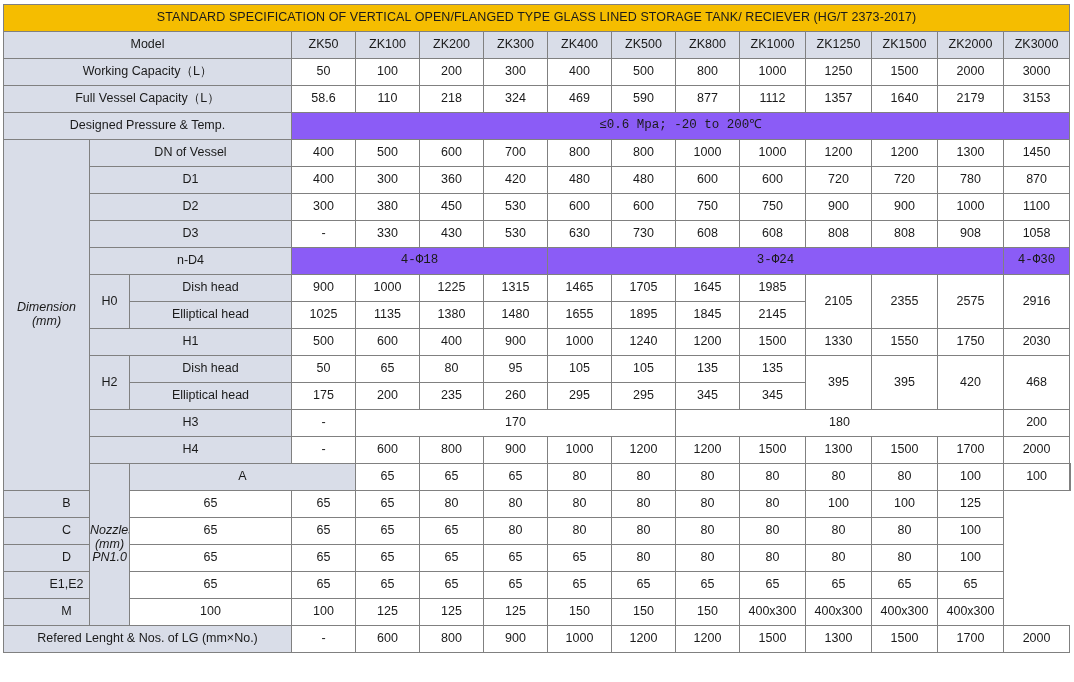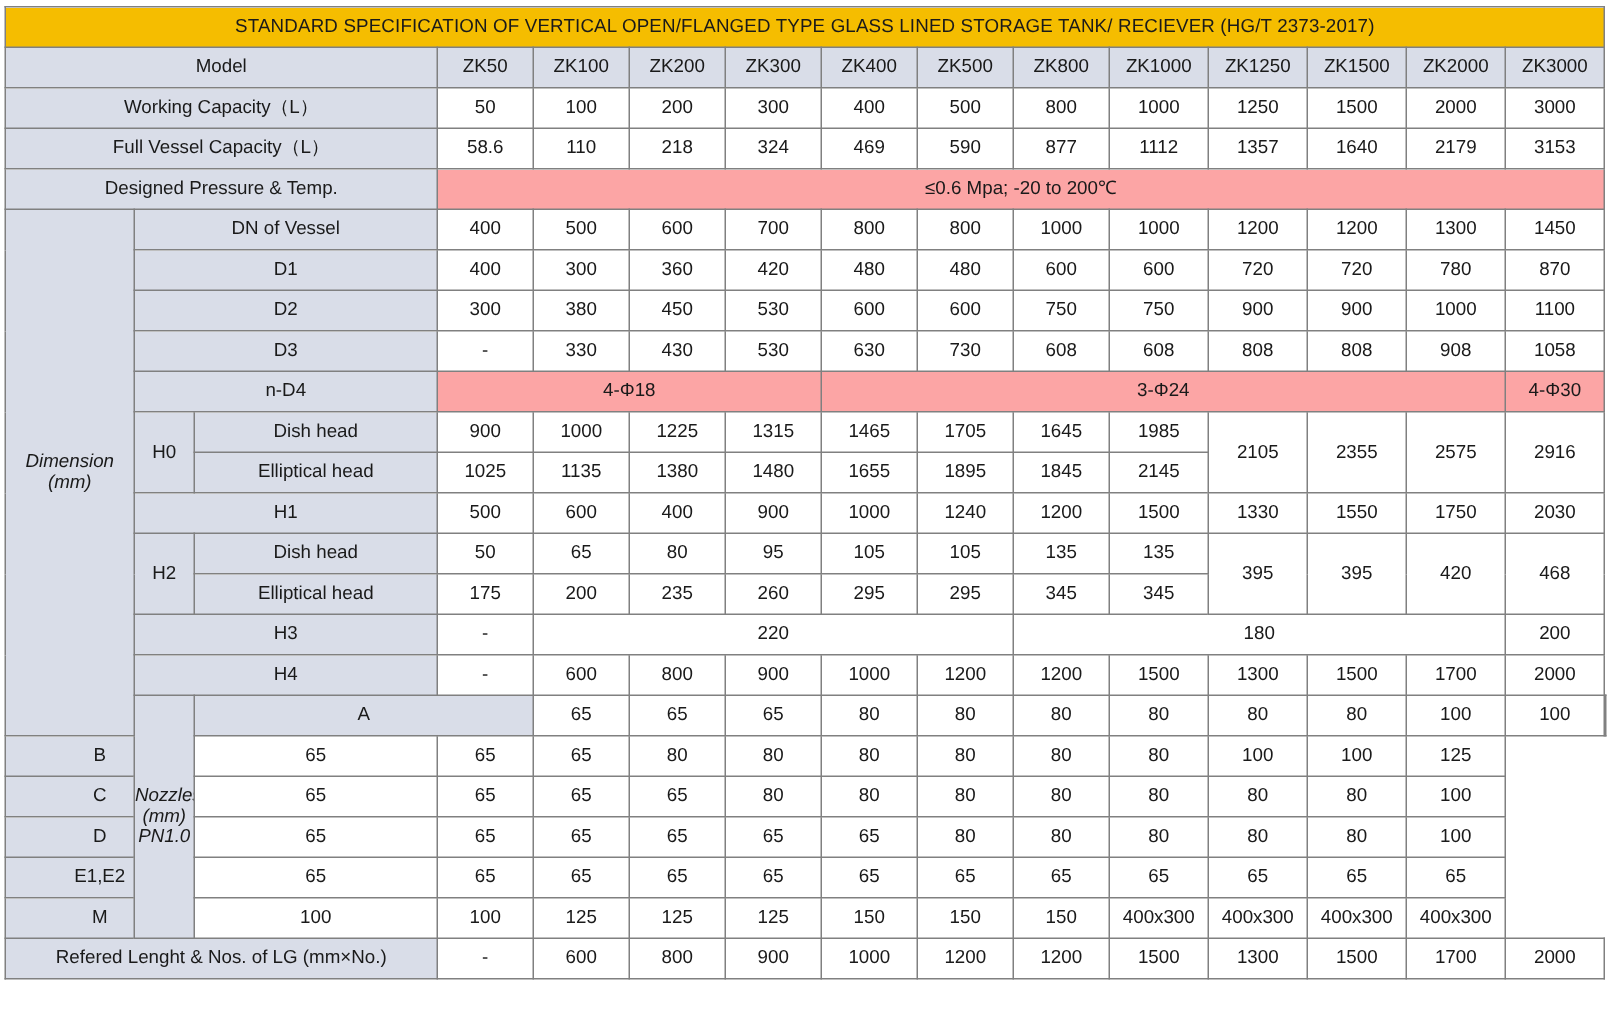--- a/index.html
+++ b/index.html
@@ -55,21 +55,22 @@
   }
   .vlabel {
     background: #d9dde8;
     font-weight: normal;
     font-style: italic;
   }
   .data {
     background: #ffffff;
   }
   .wide {
-    background: #fca5a5;
+    background: #8b5cf6;
+    font-family: Liberation Mono, monospace;
   }
   .small {
     font-size: 11.5px;
   }
 </style>
 </head>
 <body>
 
 <div id="sheet">
   <table class="spec">
@@ -294,21 +295,21 @@
         <td class="data">260</td>
         <td class="data">295</td>
         <td class="data">295</td>
         <td class="data">345</td>
         <td class="data">345</td>
       </tr>
 
       <tr>
         <td class="rowlabel" colspan="2">H3</td>
         <td class="data">-</td>
-        <td class="data" colspan="5">220</td>
+        <td class="data" colspan="5">170</td>
         <td class="data" colspan="5">180</td>
         <td class="data">200</td>
       </tr>
 
       <tr>
         <td class="rowlabel" colspan="2">H4</td>
         <td class="data">-</td>
         <td class="data">600</td>
         <td class="data">800</td>
         <td class="data">900</td>

